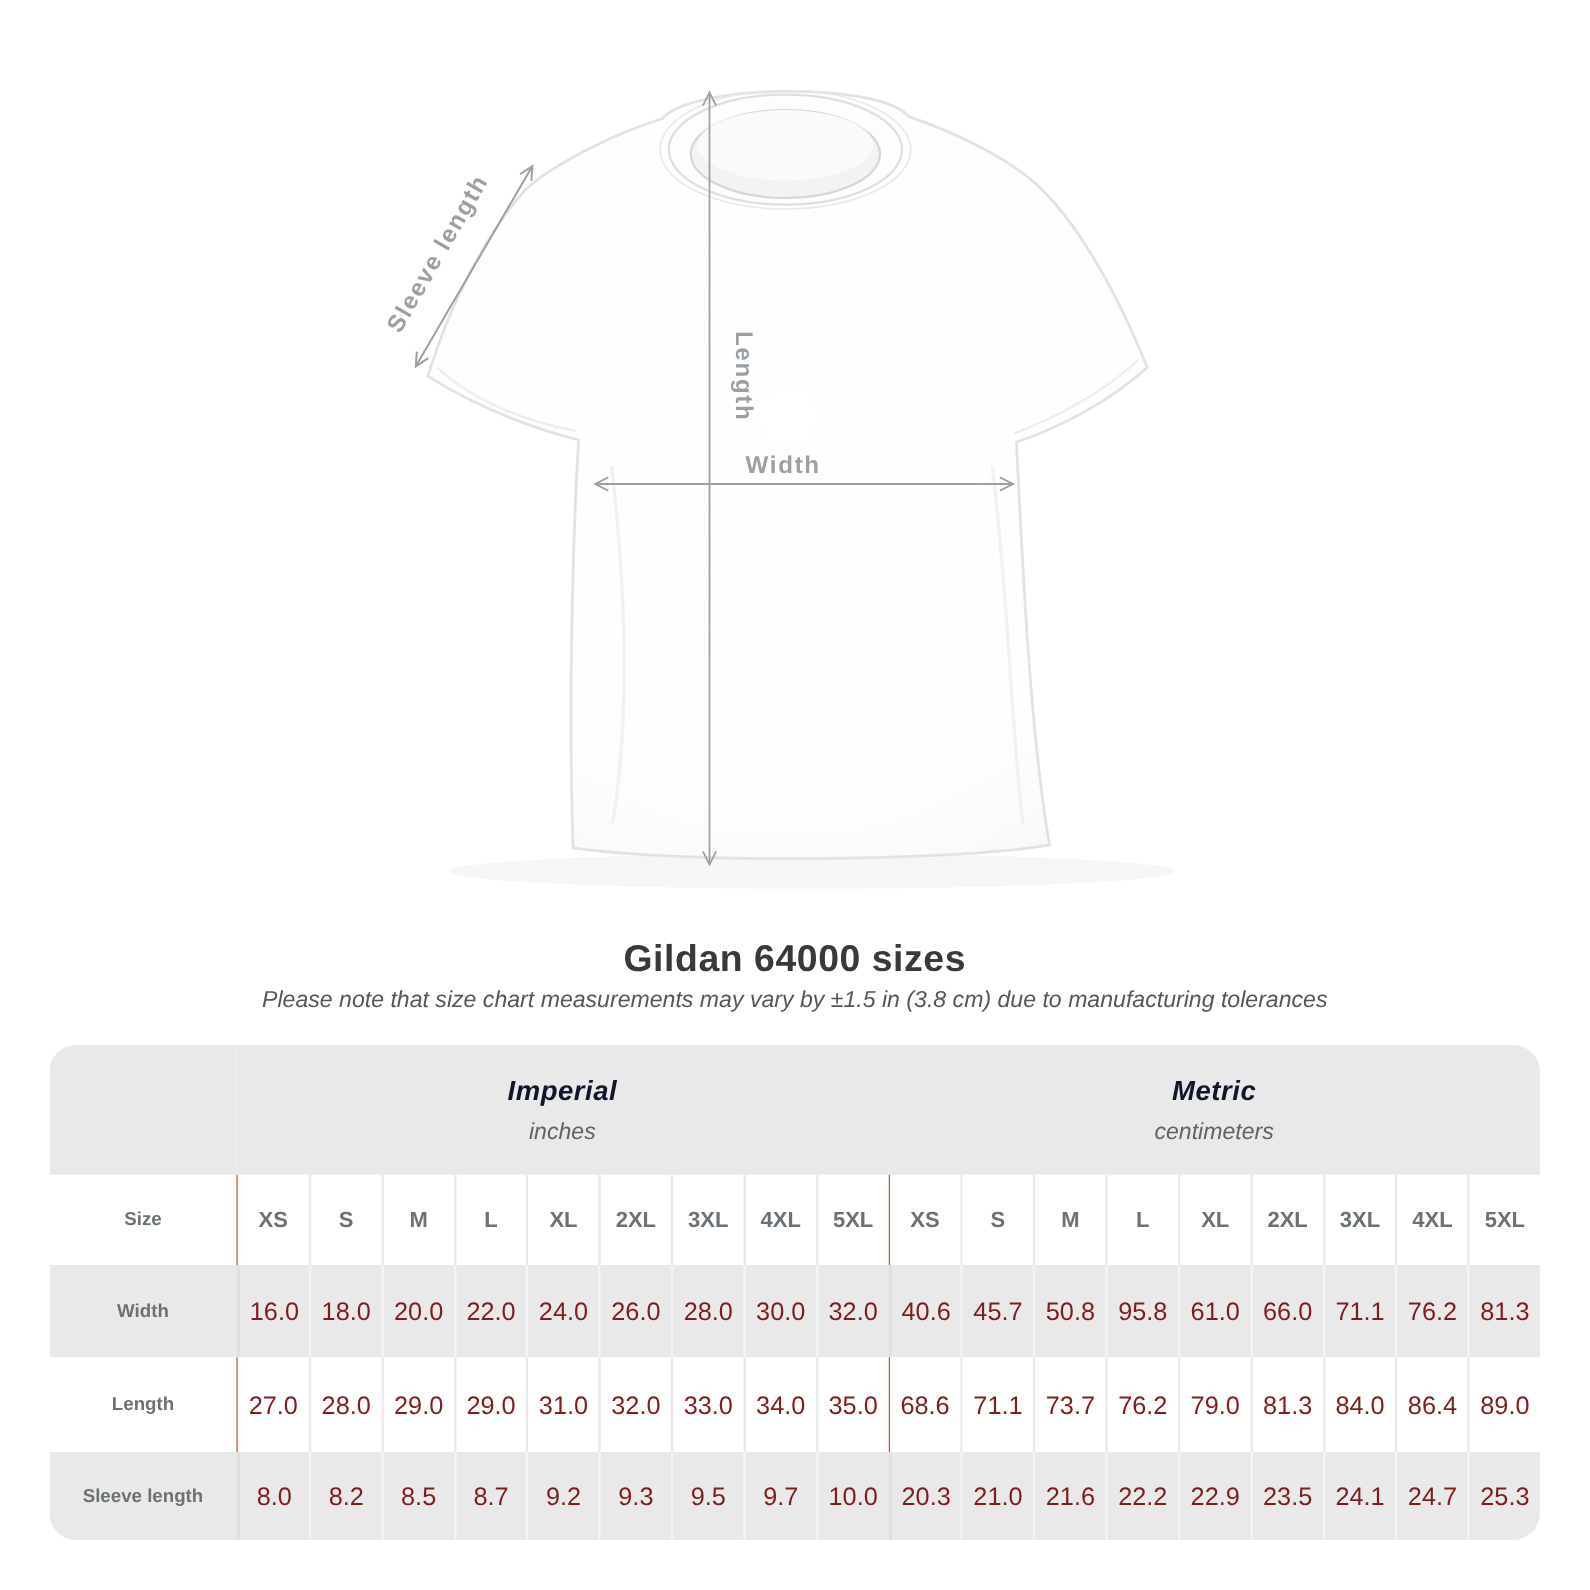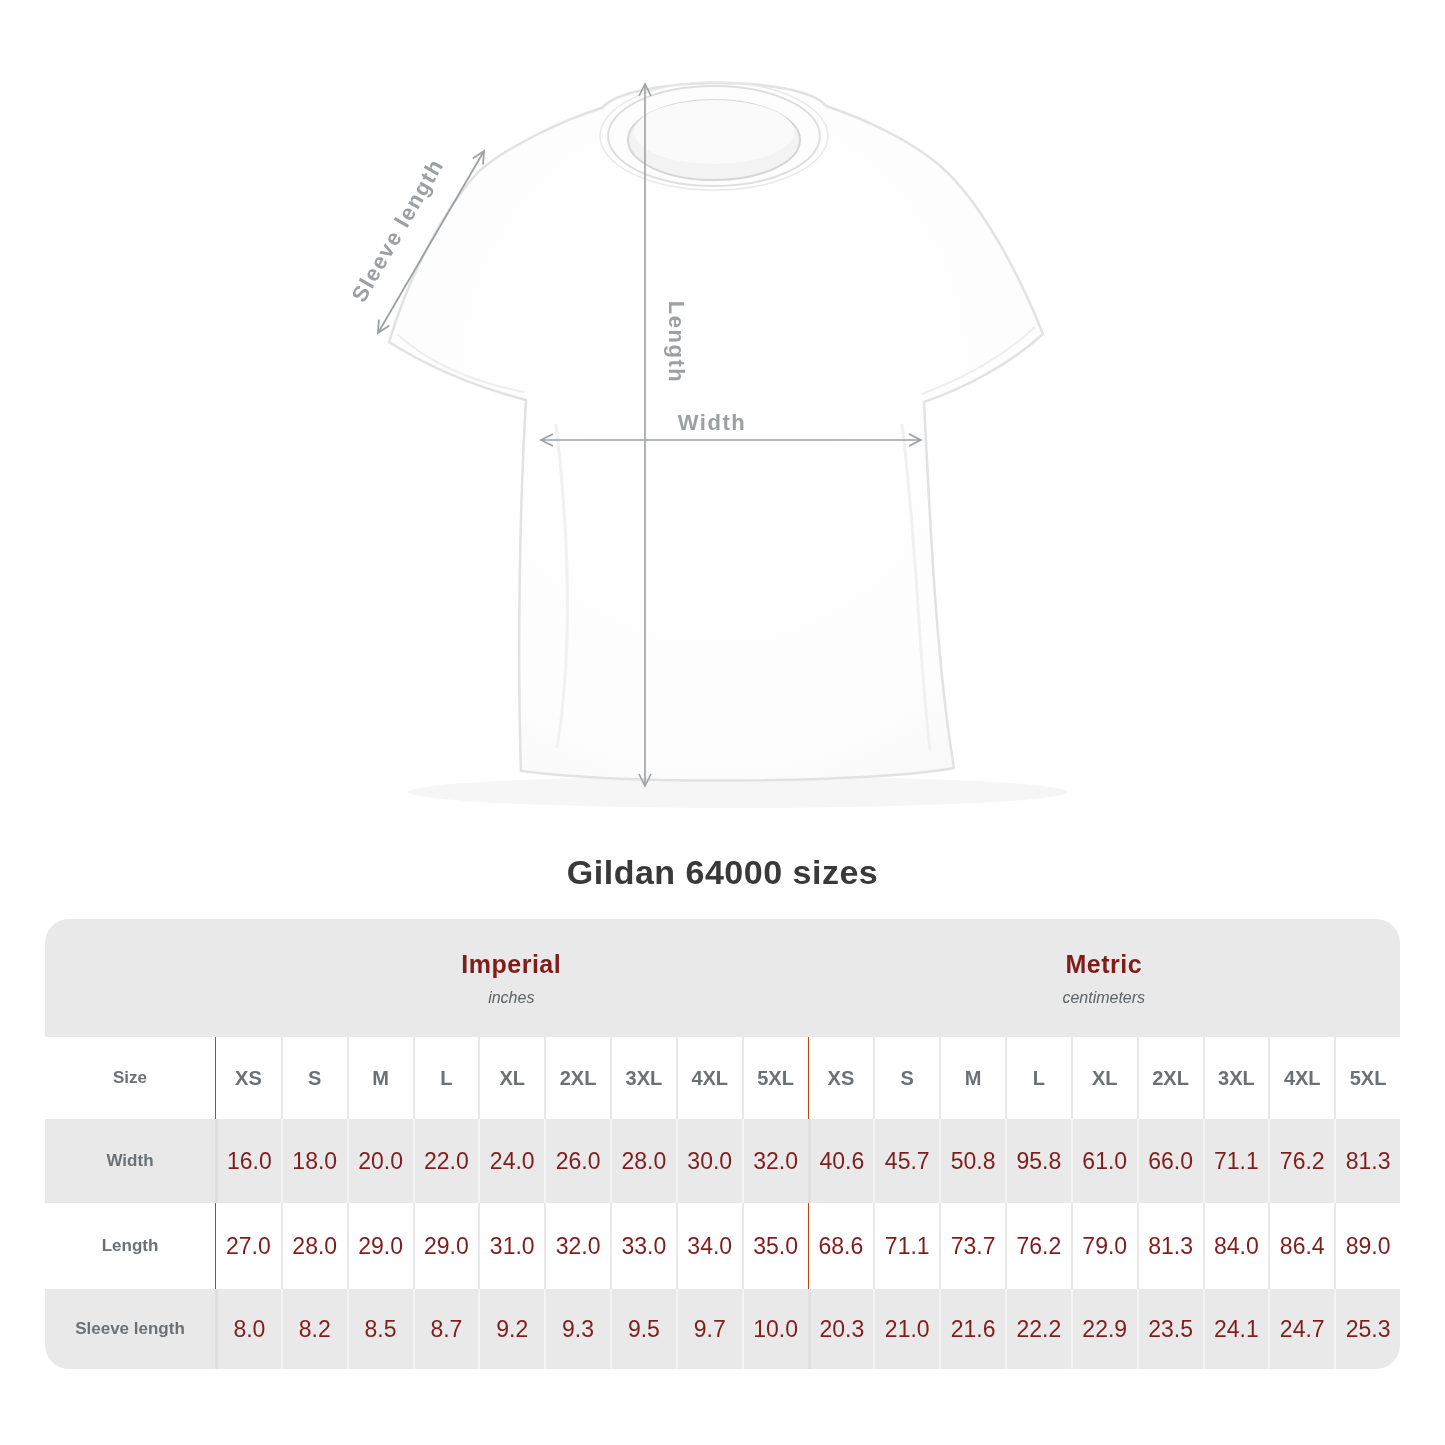--- a/index.html
+++ b/index.html
@@ -17,22 +17,22 @@
     grid-template-columns:170px repeat(18,1fr);
     grid-template-rows:118px 82px 84px 86px 80px;
     width:1355px;margin:28px auto 0;
     border-radius:24px;overflow:hidden;background:#fff;
   }
   .cell{display:flex;flex-direction:column;align-items:center;justify-content:center;min-width:0;}
   .gband{background:#e9e9e9;}
   .gray{background:#e9e9e9;}
   .white{background:#ffffff;}
   .gspan{grid-column:span 9;}
-  .gtitle{font-weight:bold;font-size:25px;color:#7f1d1d;letter-spacing:.5px;}
-  .gunit{font-style:italic;font-size:16px;color:#5d6467;margin-top:10px;}
+  .gtitle{font-style:italic;font-weight:bold;font-size:25px;color:#0f172a;letter-spacing:.5px;}
+  .gunit{font-style:italic;font-size:21px;color:#5d6467;margin-top:10px;}
   .lab{font-weight:bold;color:#6b7175;font-size:17px;}
   .hdr{font-weight:bold;color:#6b7175;font-size:20px;}
   .v{color:#7f1d1d;font-size:23px;}
   .white.b{border-left:2px solid #e8e8e8;}
   .white.bs{border-left:1px solid #c2410c;}
   .gray.b{border-left:2px solid #f4f4f4;}
   .gray.bs{border-left:3px solid #dfdfdf;}
 </style>
 </head>
 <body>
@@ -91,20 +91,21 @@
       <g stroke="#9ba0a4" stroke-width="1.6" fill="none">
         <line x1="541" y1="440" x2="921" y2="440"></line>
         <polyline points="553,434 541,440 553,446"></polyline>
         <polyline points="909,434 921,440 909,446"></polyline>
       </g>
       <text x="712" y="430" text-anchor="middle" font-family="Liberation Sans, sans-serif" font-size="22" font-weight="bold" letter-spacing="1.5" fill="#9ba0a4">Width</text>
     </svg>
   </div>
 
   <div class="page-title">Gildan 64000 sizes</div>
+  <div class="page-subtitle">Please note that size chart measurements may vary by ±1.5 in (3.8 cm) due to manufacturing tolerances</div>
 
   <div class="sizetable">
 
     <div class="cell gband"></div>
     <div class="cell gband gspan">
       <div class="gtitle">Imperial</div>
       <div class="gunit">inches</div>
     </div>
     <div class="cell gband gspan">
       <div class="gtitle">Metric</div>

